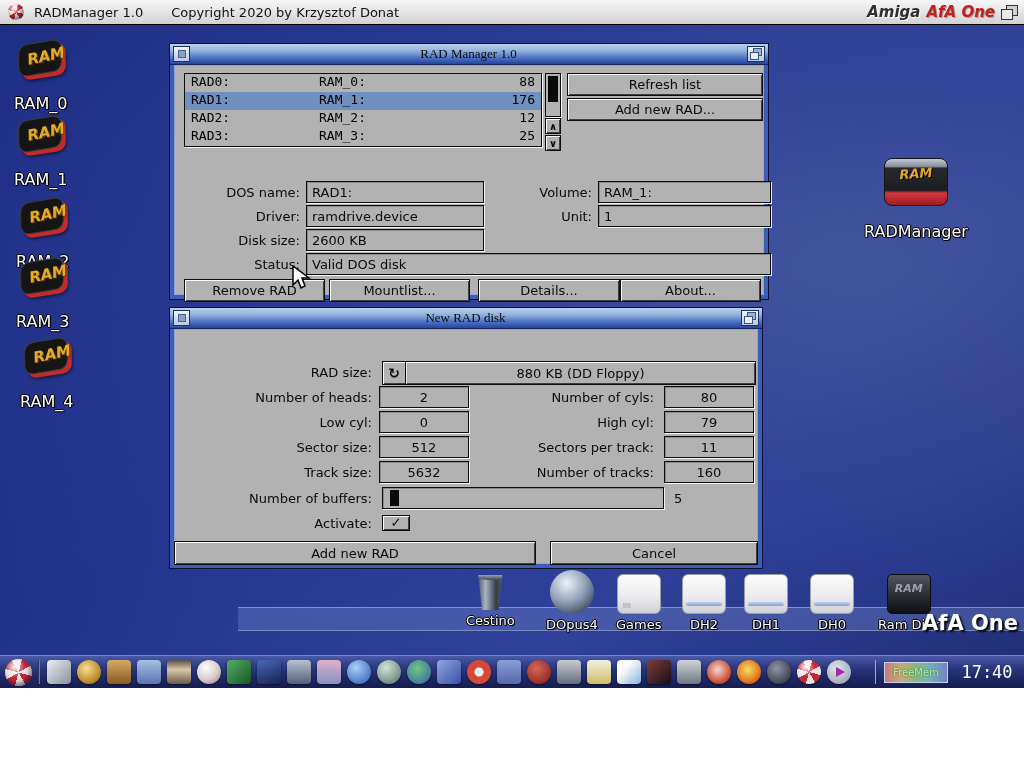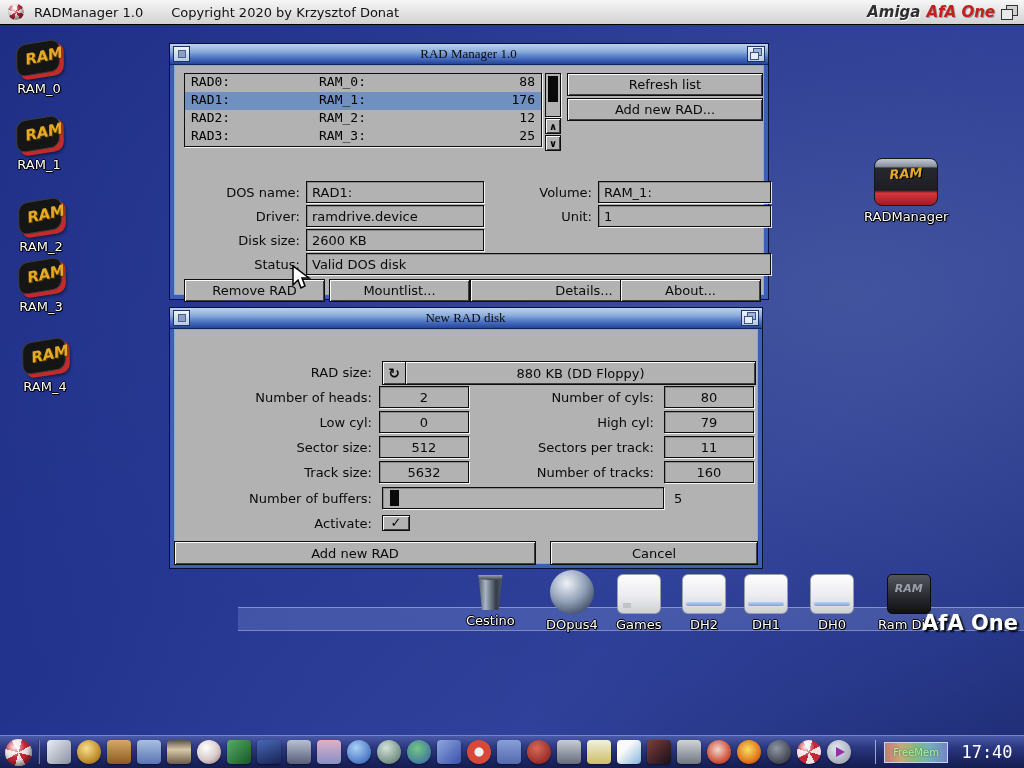--- a/index.html
+++ b/index.html
@@ -1,17 +1,17 @@
 <!DOCTYPE html>
 <html><head>
 <meta charset="utf-8">
 <style>
   html,body{margin:0;padding:0;width:1024px;height:768px;overflow:hidden;
     font-family:"DejaVu Sans","Liberation Sans",sans-serif;}
-  #screen{position:relative;width:1024px;height:768px;
+  #screen{position:relative;width:1024px;height:688px;
     background:
       radial-gradient(130% 100% at 82% 38%, #47589fcc 0%, #2c3d96aa 45%, transparent 80%),
       linear-gradient(135deg,#1b2a80 0%,#22338e 40%,#31439c 70%,#17235e 100%);
   }
   
   .menubar{position:absolute;top:0;left:0;width:1024px;height:24px;
     background:linear-gradient(#f6f6f6,#d2d2d2);border-bottom:1px solid #000;
     display:flex;align-items:center;font-size:13px;color:#111;}
   .boing{border-radius:50%;
     background:
@@ -22,21 +22,21 @@
   .mb-title{margin-right:28px;}
   .mb-right{margin-left:auto;display:flex;align-items:center;gap:6px;padding-right:6px;}
   .amiga-txt{font-weight:bold;font-style:italic;color:#2e2e2e;text-shadow:1px 1px 0 #fff;font-size:15px;}
   .afa-txt{font-weight:bold;font-style:italic;color:#c41e1e;text-shadow:1px 1px 0 #999;font-size:15px;}
   .depth-g{position:relative;width:17px;height:15px;}
   .depth-g i{position:absolute;border:1px solid #333;background:#e9e9e9;width:10px;height:9px;display:block;}
   .depth-g i.back{left:5px;top:0;background:#cfcfcf;}
   .depth-g i.front{left:0;top:4px;}
   
   .dicon{position:absolute;display:flex;flex-direction:column;align-items:center;cursor:pointer;}
-  .dlabel{margin-top:3px;font-size:13px;color:#fff;
+  .dlabel{margin-top:16px;font-size:16px;color:#fff;
     text-shadow:1px 0 0 #000,-1px 0 0 #000,0 1px 0 #000,0 -1px 0 #000,1px 1px 1px #000;}
   .chip{position:relative;width:50px;height:38px;}
   .chip .body{position:absolute;inset:2px 4px 4px 2px;background:#151515;border:1px solid #3c3c3c;
     border-radius:9px;transform:rotate(-9deg) skewX(-8deg);
     box-shadow:4px 4px 0 #c32a2a,5px 6px 3px rgba(0,0,0,.45);}
   .chip .txt{position:absolute;left:11px;top:7px;color:#e6aa26;font-weight:bold;font-style:italic;
     font-size:15px;transform:rotate(-12deg);text-shadow:1px 1px 0 #5e4300;}
   .bigchip{position:relative;width:62px;height:46px;border:1px solid #14161a;border-radius:8px;
     background:linear-gradient(#c2c8d2 0%,#8a929e 16%,#26282e 20%,#1c1e22 68%,#d8343c 74%,#9e1c24 100%);}
   .bigchip .txt{position:absolute;left:50%;top:7px;transform:translateX(-50%) rotate(-4deg);
@@ -281,21 +281,21 @@
       <div class="inp" style="left:424px;top:140px;width:161px;height:20px;">1</div>
 
       <span class="flabel" style="left:10px;top:168px;width:116px;">Disk size:</span>
       <div class="inp" style="left:132px;top:164px;width:166px;height:20px;">2600 KB</div>
 
       <span class="flabel" style="left:10px;top:192px;width:116px;">Status:</span>
       <div class="inp" style="left:132px;top:188px;width:453px;height:20px;">Valid DOS disk</div>
 
       <div class="btn" style="left:155px;top:214px;width:139px;height:21px;">Mountlist...</div>
       <div class="btn" style="left:10px;top:214px;width:139px;height:21px;">Remove RAD</div>
-      <div class="btn" style="left:296px;top:214px;width:140px;height:21px;padding-left:43px;">Details...</div>
+      <div class="btn" style="left:304px;top:214px;width:140px;height:21px;">Details...</div>
       <div class="btn" style="left:446px;top:214px;width:139px;height:21px;">About...</div>
     </div>
   </div>
 
   <div class="win" style="left:170px;top:308px;width:592px;">
     <div class="titlebar">
       <div class="close-g">
           <i></i>
         </div>
       <span class="title">New RAD disk</span>

